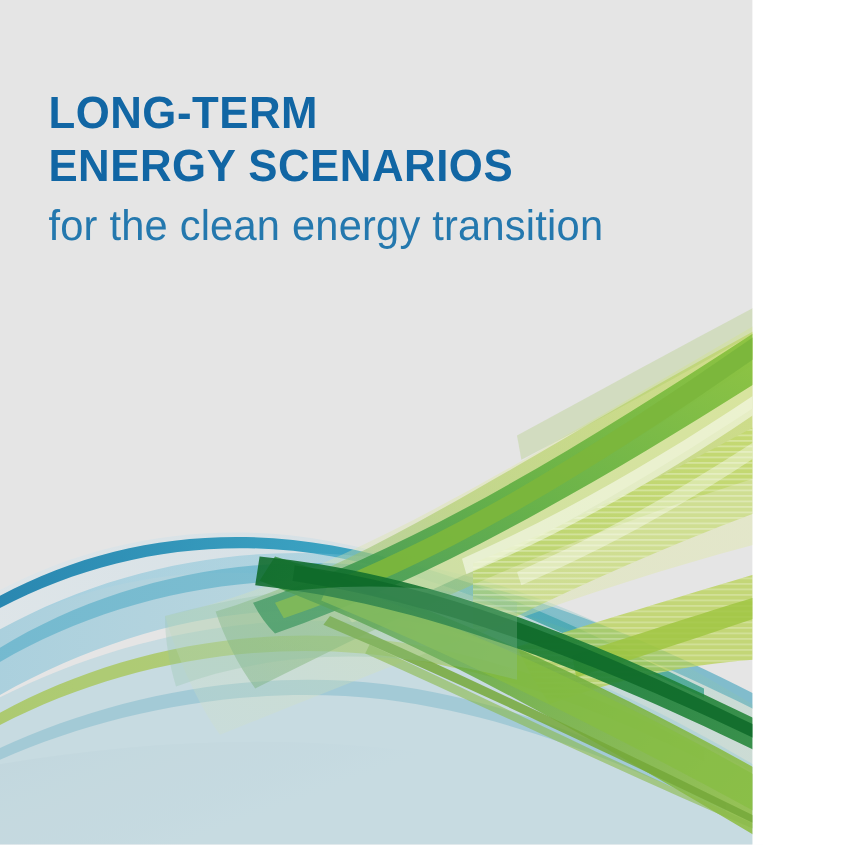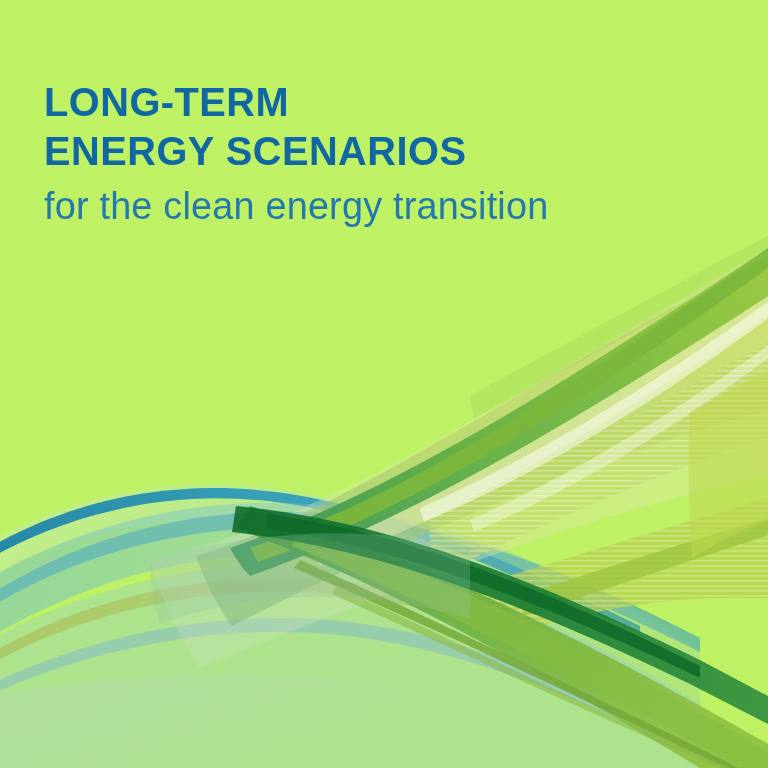--- a/index.html
+++ b/index.html
@@ -3,23 +3,23 @@
 <meta charset="utf-8">
 <title>Long-term Energy Scenarios Cover</title>
 <style>
   html, body {
     margin: 0;
     padding: 0;
     background: #ffffff;
   }
   #cover {
     position: relative;
-    width: 768px;
+    width: 684px;
     height: 768px;
-    background: #bef264;
+    background: #e5e5e5;
     overflow: hidden;
     font-family: "Liberation Sans", "DejaVu Sans", sans-serif;
   }
   #artwork {
     position: absolute;
     left: 0;
     top: 0;
     width: 768px;
     height: 768px;
     display: block;

